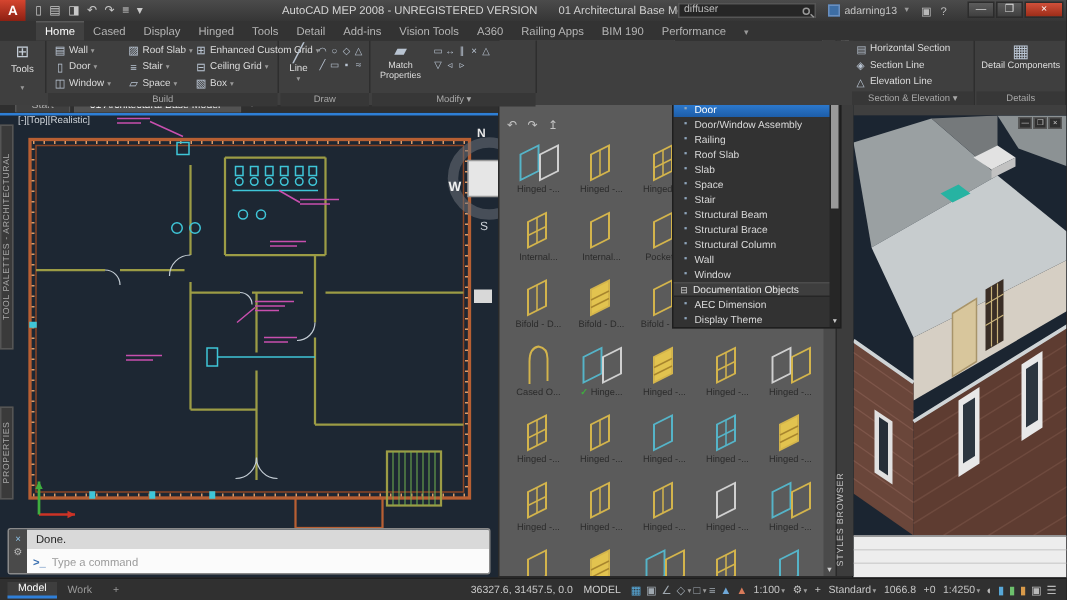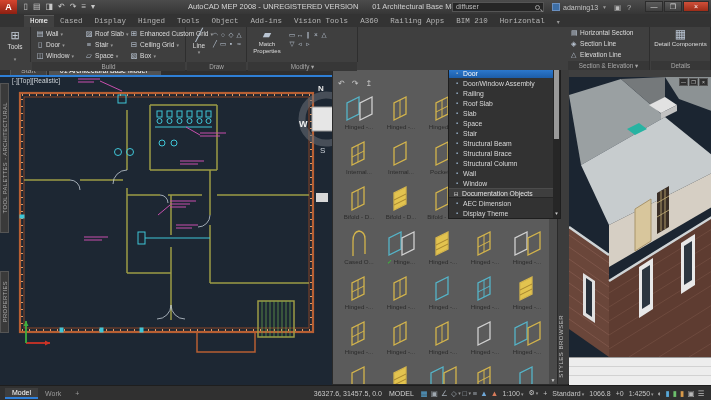--- a/index.html
+++ b/index.html
@@ -27,21 +27,21 @@
   #userarea .car{font-size:5px;color:#9a9a9a;margin:0 4px;}
   #userarea .hico{font-size:7.5px;color:#b9b9b9;margin:0 3px;}
   #winbtns{position:absolute;right:2px;top:1px;display:flex;}
   #winbtns span{width:18px;height:11px;margin-left:1px;background:linear-gradient(#5c5c5c,#3f3f3f);
     border:1px solid #2c2c2c;color:#ddd;font-size:7px;line-height:9px;text-align:center;}
   #winbtns .close{width:26px;background:linear-gradient(#d0503a,#9c2c18);color:#fff;}
 
   
   #ribbontabs{position:absolute;left:0;top:14px;width:711px;height:13px;background:#333;
     display:flex;align-items:flex-end;padding-left:24px;z-index:20;}
-  .rtab{font-size:7.5px;color:#b5b5b5;padding:1px 6px 2px;white-space:nowrap;font-family:Liberation Mono, monospace;}
+  .rtab{font-size:7.5px;color:#b5b5b5;padding:1px 6px 2px;white-space:nowrap;}
   .rtab.active{background:#414141;color:#fff;border-top:1px solid #5a5a5a;}
   #ribbontabs .tabmenu{font-size:6px;color:#999;margin-left:6px;padding-bottom:2px;}
 
   
   #ribbon{position:absolute;left:0;top:27px;width:711px;height:43px;background:#3f3f3f;z-index:18;}
   .panel{position:absolute;top:0;height:35px;border-right:1px solid #2e2e2e;}
   .plabel{position:absolute;left:0;right:0;bottom:-9px;height:9px;background:#373737;
     font-size:6.3px;color:#a8a8a8;text-align:center;line-height:9px;white-space:nowrap;}
   #p-tools{left:0;width:31px;}
   #p-tools .big{display:flex;flex-direction:column;align-items:center;color:#c3ccd6;font-size:11px;line-height:12px;padding-top:2px;}
@@ -200,27 +200,27 @@
       <span class="close">×</span>
     </div>
   </div>
 
   <div id="ribbontabs">
       <span class="rtab active">Home</span>
       <span class="rtab">Cased</span>
       <span class="rtab">Display</span>
       <span class="rtab">Hinged</span>
       <span class="rtab">Tools</span>
-      <span class="rtab">Object</span>
+      <span class="rtab">Detail</span>
       <span class="rtab">Add-ins</span>
       <span class="rtab">Vision Tools</span>
       <span class="rtab">A360</span>
       <span class="rtab">Railing Apps</span>
-      <span class="rtab">BIM 210</span>
-      <span class="rtab">Horizontal</span>
+      <span class="rtab">BIM 190</span>
+      <span class="rtab">Performance</span>
       <span class="tabmenu">▾</span>
     </div>
 
   <div id="ribbon">
     <div class="panel" id="p-tools">
       <div class="big">
         <span>⊞</span>
         <span class="lbl">Tools</span>
         <span class="car">▾</span>
       </div>
@@ -421,20 +421,33 @@
     </svg>
     <div id="vplabel">[-][Top][Realistic]</div>
     <div class="sidestrip" id="strip1">
         <span>TOOL PALETTES - ARCHITECTURAL</span>
       </div>
     <div class="sidestrip" id="strip2">
         <span>PROPERTIES</span>
       </div>
   </div>
 
+  <div id="cmdwin">
+    <div id="cmdgutter">
+      <span>×</span>
+      <span class="wr">⚙</span>
+    </div>
+    <div id="cmdrows">
+      <div id="cmdhist">Done.</div>
+      <div id="cmdinput">
+        <span class="pr">&gt;_</span>
+        <span class="ph">Type a command</span>
+      </div>
+    </div>
+  </div>
 
   <div id="palette">
     <div id="pal-inner">
       <div class="fldlabel" style="top:7px;">Object Type</div>
       <div class="fldlabel" style="top:24px;">Drawing Source</div>
       <div class="fldlabel" style="top:40px;">Drawing File</div>
       <div id="combobox">
         <span class="val">Door</span>
         <span class="car">▼</span>
       </div>

